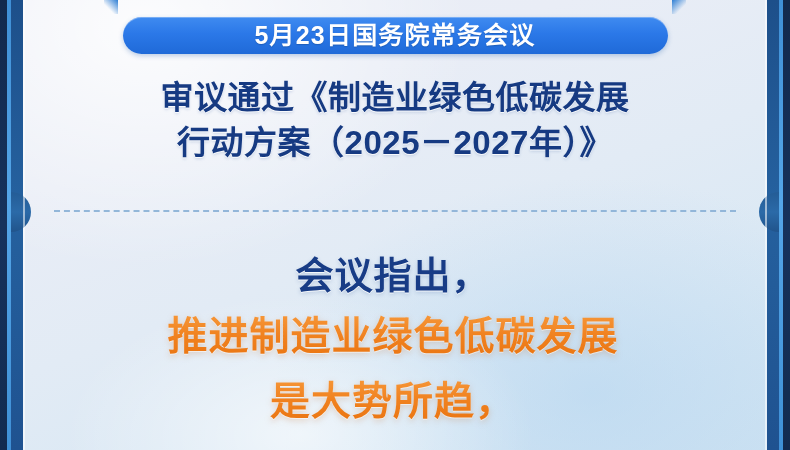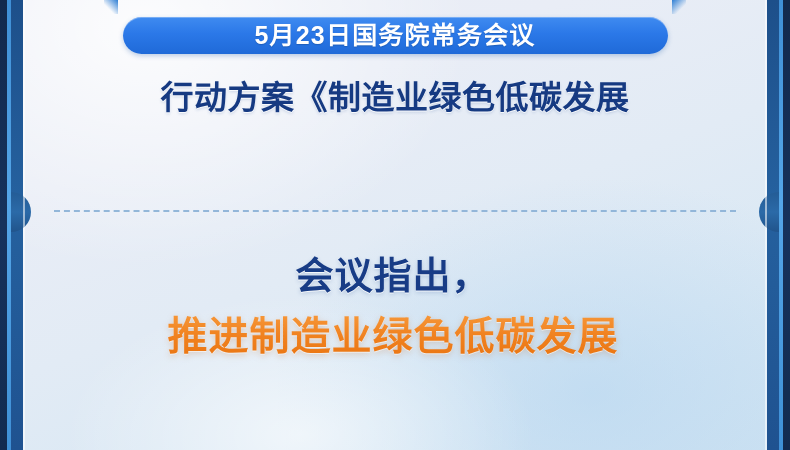--- a/index.html
+++ b/index.html
@@ -254,24 +254,26 @@
   <div class="corner-accent tl"></div>
   <div class="corner-accent tr"></div>
 
   <div class="content">
 
     <div class="badge-row">
       <div class="badge">5月23日国务院常务会议</div>
     </div>
 
     <div class="headline">
-      <span class="line">行动方案《制造业绿色低碳发展</span>
+      <span class="line">审议通过《制造业绿色低碳发展</span>
+      <span class="line">行动方案（2025－2027年）》</span>
     </div>
 
     <div class="divider"></div>
 
     <div class="statement">
       <span class="line navy">会议指出，</span>
       <span class="line orange l2">推进制造业绿色低碳发展</span>
+      <span class="line orange l3">是大势所趋，</span>
     </div>
 
   </div>
 </div>
 
 </body></html>

